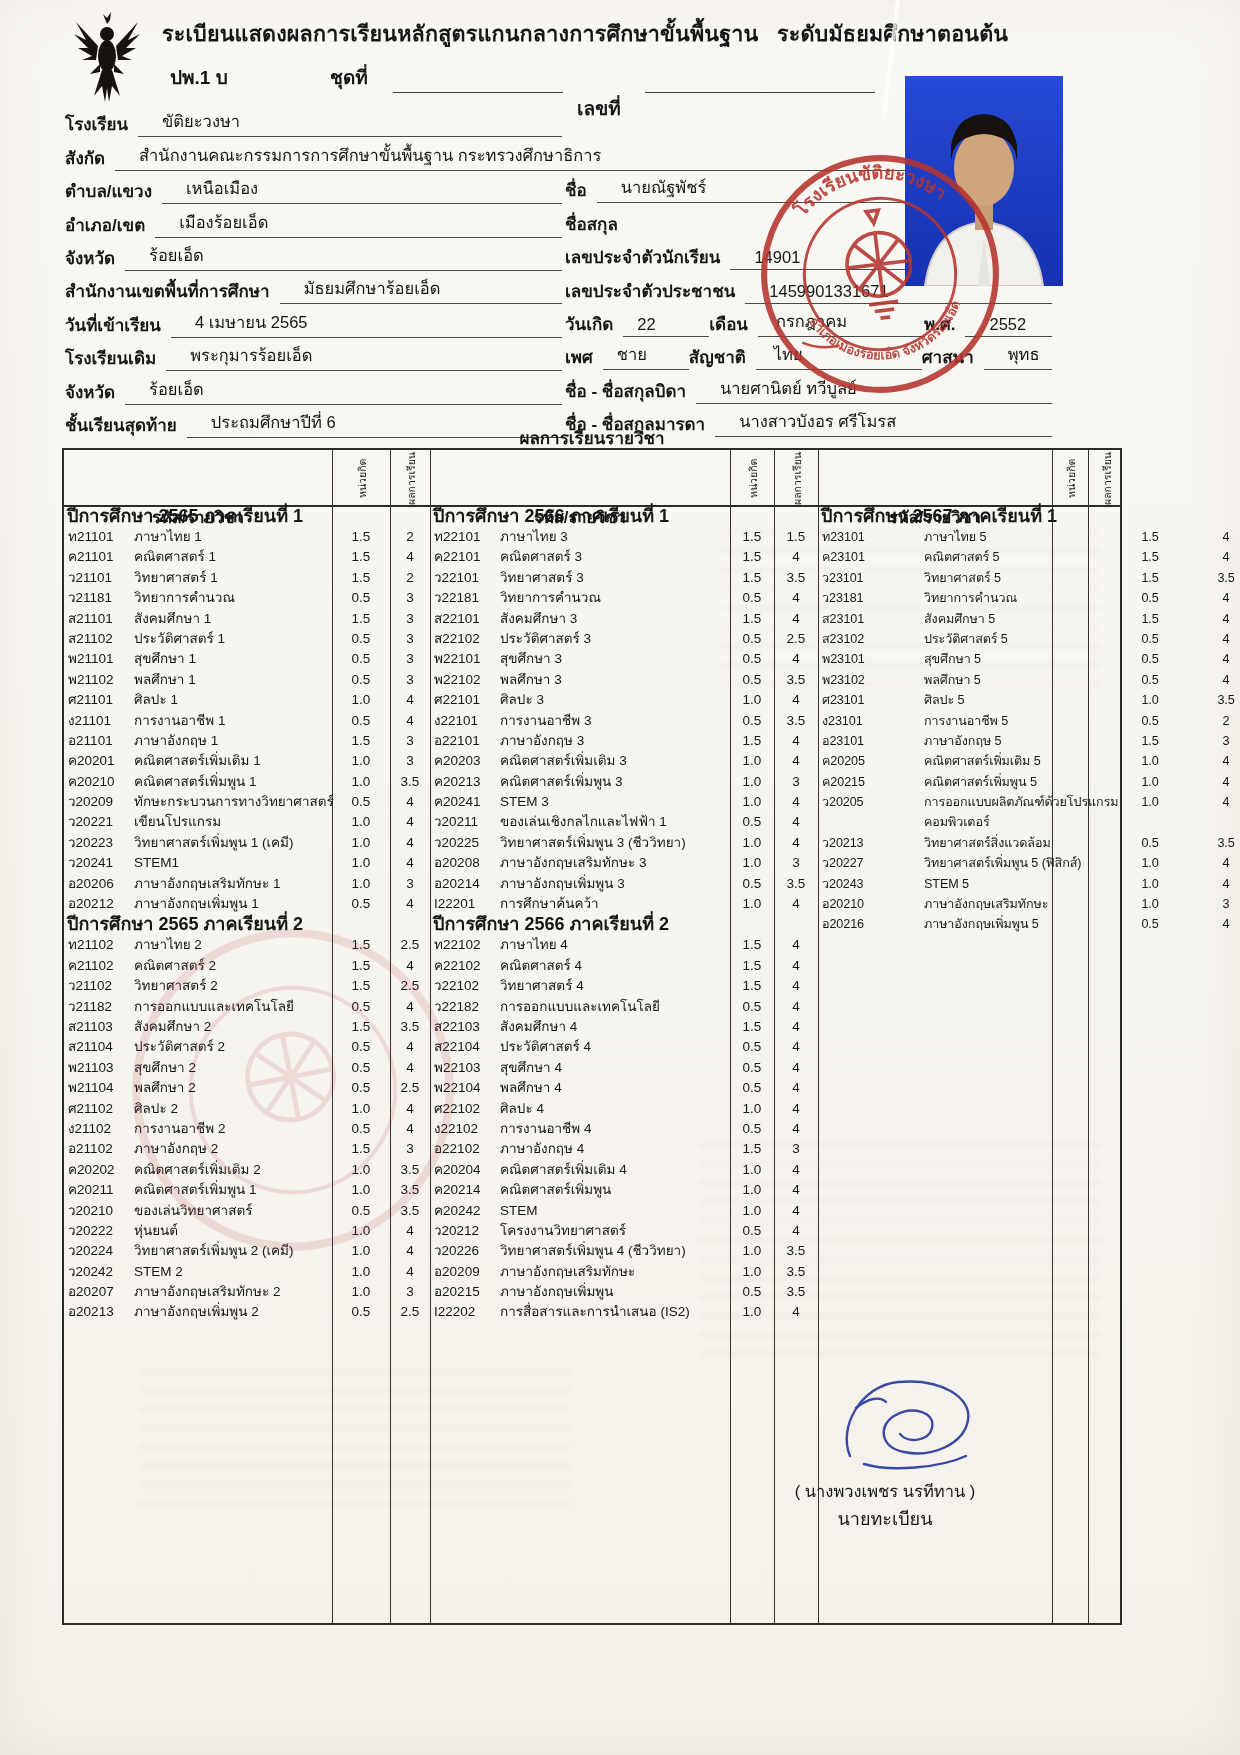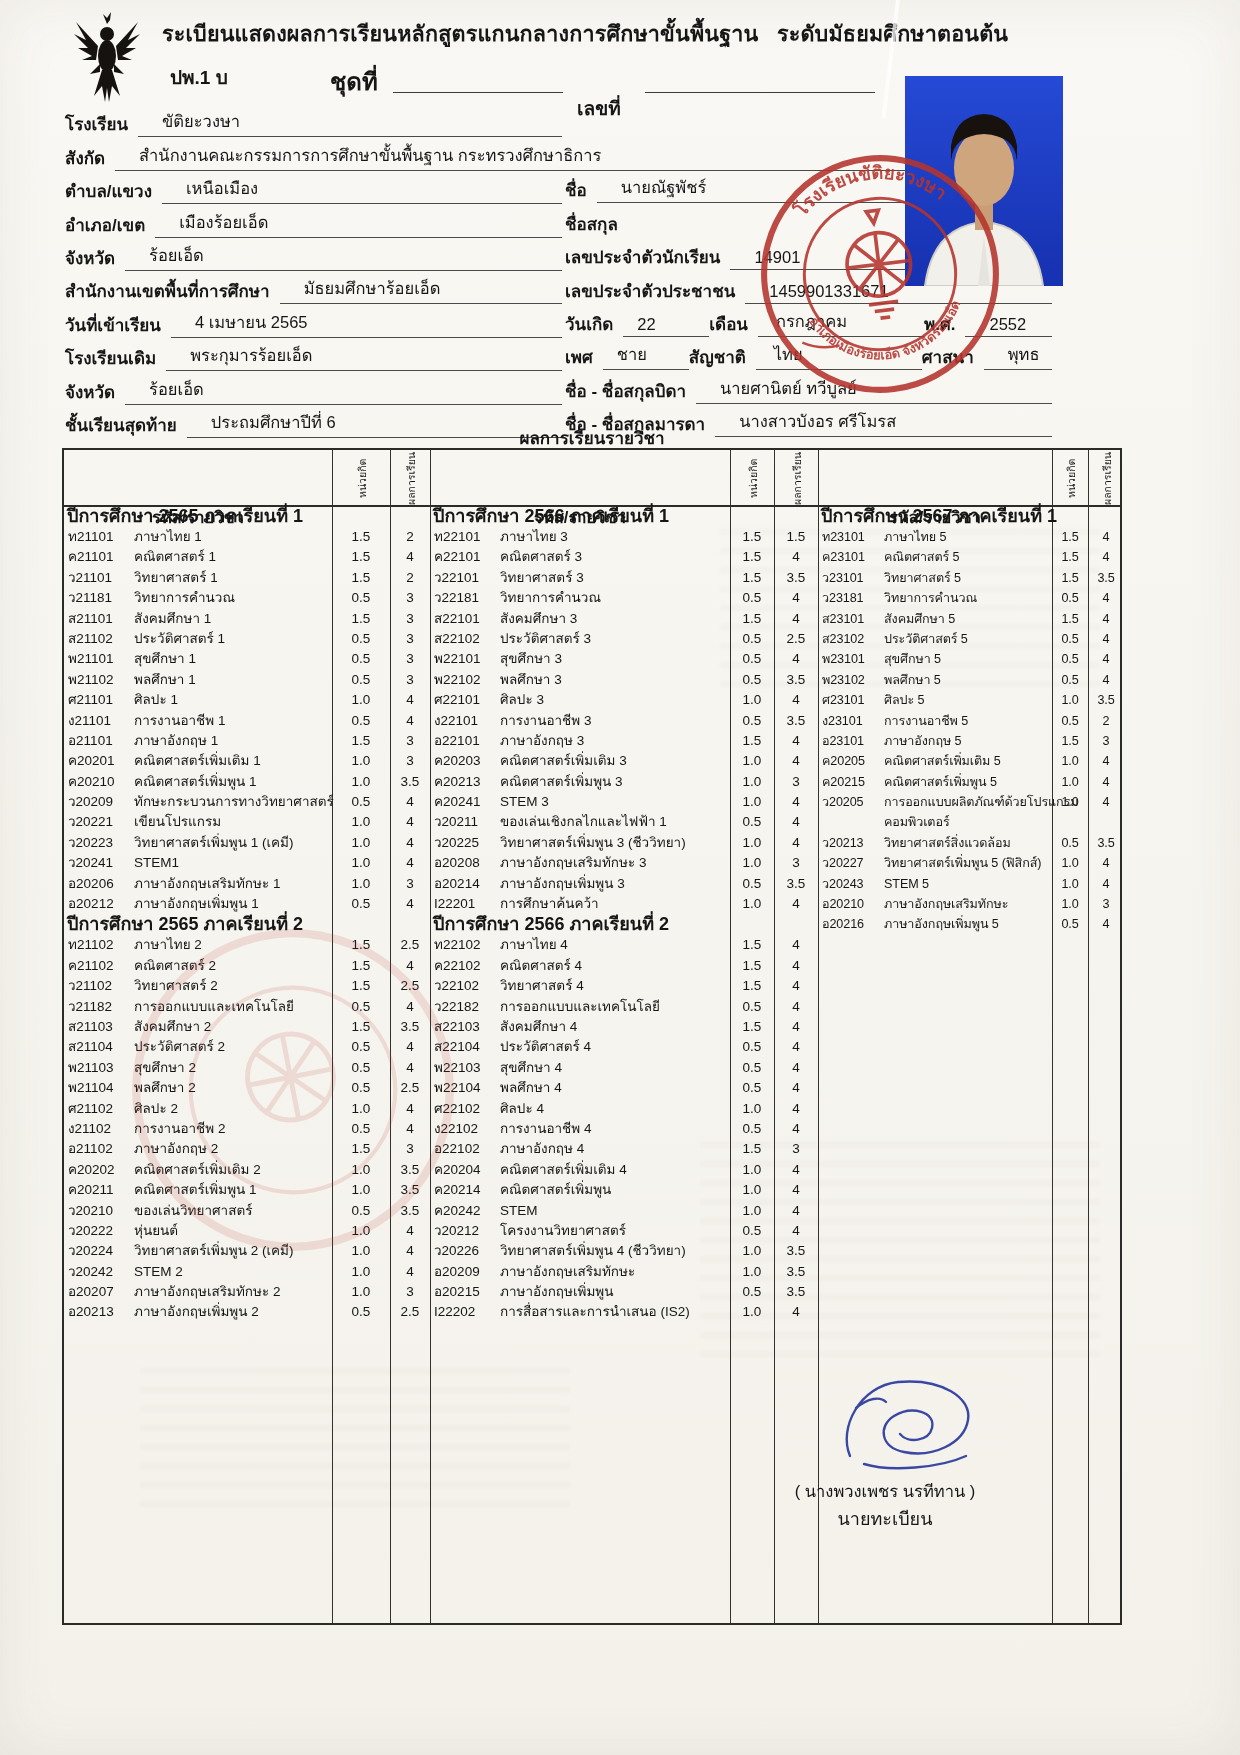--- a/index.html
+++ b/index.html
@@ -5,21 +5,21 @@
   html,body{margin:0;padding:0;background:#d8d5cf;}
   .page{position:relative;width:1240px;height:1755px;margin:0 auto;
     background:linear-gradient(180deg,#faf8f4 0%,#f6f4ee 55%,#f3f1ea 100%);
     font-family:"Liberation Sans",sans-serif;color:#161616;overflow:hidden;
     box-shadow:inset 0 0 60px rgba(90,80,60,.08);}
   
   .emblem{position:absolute;left:72px;top:4px;width:70px;height:104px;}
   .doc-title{position:absolute;left:162px;top:16px;width:1060px;
     font-size:21.5px;font-weight:700;white-space:pre;letter-spacing:.2px;}
   .form-code{position:absolute;left:170px;top:62px;font-size:19px;font-weight:700;}
-  .set-label{position:absolute;left:330px;top:62px;font-size:24px;font-weight:700;}
+  .set-label{position:absolute;left:330px;top:62px;font-size:19px;font-weight:700;}
   .set-line{position:absolute;left:393px;top:64px;width:170px;border-bottom:1.5px solid #3c3c3c;height:28px;font-size:16px;}
   .no-label{position:absolute;left:577px;top:62px;font-size:19px;font-weight:700;margin-top:31px;}
   .no-line{position:absolute;left:645px;top:64px;width:230px;border-bottom:1.5px solid #3c3c3c;height:28px;font-size:16px;}
   .crease{position:absolute;left:889px;top:-6px;width:4px;height:125px;background:#fff;opacity:.75;transform:rotate(7deg);}
   
   .info{position:absolute;font-size:16.5px;}
   #info-left{left:65px;top:104px;width:497px;}
   #info-right{left:565px;top:170px;width:487px;}
   .irow{display:flex;height:33.4px;align-items:flex-end;}
   .ilabel{font-weight:700;padding-right:10px;white-space:nowrap;font-size:17px;}
@@ -42,21 +42,21 @@
   .hline{position:absolute;left:0;right:0;top:55px;height:1.6px;background:#2b2b28;}
   .th-subj{position:absolute;top:0;height:55px;display:flex;align-items:center;justify-content:center;
     font-weight:700;font-size:16.5px;margin-top:39px;}
   .th-vert{position:absolute;top:2px;height:52px;width:22px;display:flex;align-items:center;justify-content:center;
     font-size:10.5px;writing-mode:vertical-rl;transform:rotate(180deg);white-space:nowrap;}
   .tcol{position:absolute;top:56px;}
   .sec-title{height:21px;line-height:21px;font-weight:700;font-size:18px;padding-left:3px;white-space:nowrap;}
   .trow{display:grid;height:20.4px;line-height:20.4px;font-size:13.5px;align-items:center;}
   .g0{grid-template-columns:70px 198px 58px 40px;}
   .g1{grid-template-columns:70px 230px 44px 44px;}
-  .g2{grid-template-columns:66px 168px 36px 36px;font-size:12.6px;letter-spacing:-.1px;}
+  .g2{grid-template-columns:66px 168px 36px 36px;font-size:12.6px;letter-spacing:-.1px;gap:40px;}
   .c-code{padding-left:4px;white-space:nowrap;}
   .c-name{white-space:nowrap;overflow:visible;}
   .c-credit,.c-grade{text-align:center;white-space:nowrap;}
   
   .ghost{position:absolute;background:repeating-linear-gradient(0deg,transparent 0 13px,rgba(110,100,85,.55) 13px 19px);
     opacity:.055;filter:blur(1.5px);}
 </style>
 </head>
 <body>
 

